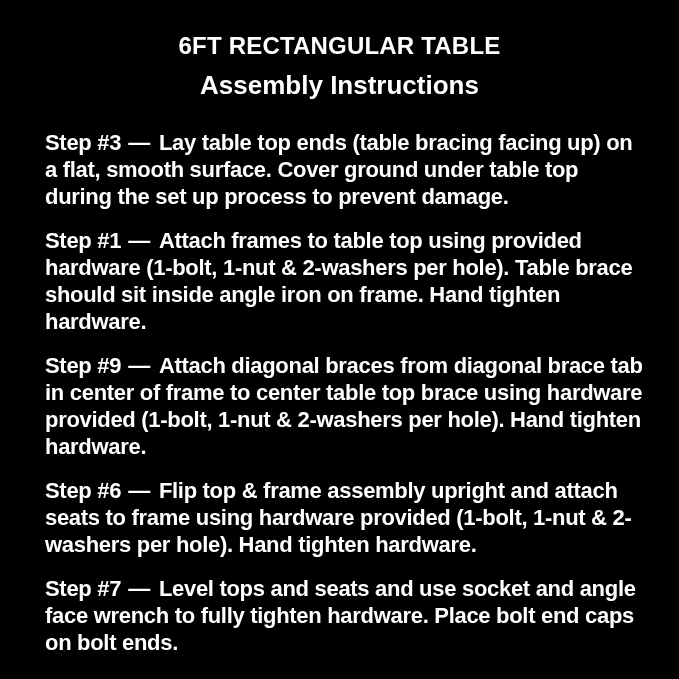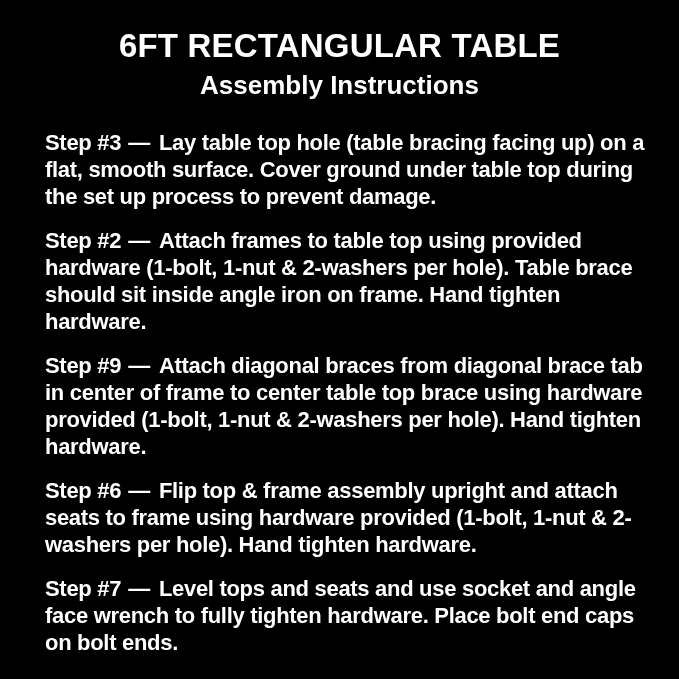--- a/index.html
+++ b/index.html
@@ -16,21 +16,21 @@
       font-family: "Liberation Sans", sans-serif;
       font-weight: bold;
       box-sizing: border-box;
       overflow: hidden;
     }
     .header {
       text-align: center;
       padding-top: 26px;
     }
     .title {
-      font-size: 33px;
+      font-size: 24px;
       line-height: 40px;
       letter-spacing: 0.2px;
       margin: 0;
     }
     .subtitle {
       font-size: 26px;
       line-height: 30px;
       margin: 4px 0 0 0;
     }
     .steps {
@@ -52,23 +52,23 @@
 
 <div class="poster">
 
   <div class="header">
     <div class="title">6FT RECTANGULAR TABLE</div>
     <div class="subtitle">Assembly Instructions</div>
   </div>
 
   <div class="steps">
 
-    <p class="step"><span>Step #3</span><span class="step-dash">—</span><span>Lay table top hole (table bracing facing up) on a flat, smooth surface. Cover ground under table top during the set up process to prevent damage.</span></p>
+    <p class="step"><span>Step #3</span><span class="step-dash">—</span><span>Lay table top ends (table bracing facing up) on a flat, smooth surface. Cover ground under table top during the set up process to prevent damage.</span></p>
 
-    <p class="step"><span>Step #2</span><span class="step-dash">—</span><span>Attach frames to table top using provided hardware (1-bolt, 1-nut &amp; 2-washers per hole). Table brace should sit inside angle iron on frame. Hand tighten hardware.</span></p>
+    <p class="step"><span>Step #1</span><span class="step-dash">—</span><span>Attach frames to table top using provided hardware (1-bolt, 1-nut &amp; 2-washers per hole). Table brace should sit inside angle iron on frame. Hand tighten hardware.</span></p>
 
     <p class="step"><span>Step #9</span><span class="step-dash">—</span><span>Attach diagonal braces from diagonal brace tab in center of frame to center table top brace using hardware provided (1-bolt, 1-nut &amp; 2-washers per hole). Hand tighten hardware.</span></p>
 
     <p class="step"><span>Step #6</span><span class="step-dash">—</span><span>Flip top &amp; frame assembly upright and attach seats to frame using hardware provided (1-bolt, 1-nut &amp; 2-washers per hole). Hand tighten hardware.</span></p>
 
     <p class="step"><span>Step #7</span><span class="step-dash">—</span><span>Level tops and seats and use socket and angle face wrench to fully tighten hardware. Place bolt end caps on bolt ends.</span></p>
 
   </div>
 
 </div>

